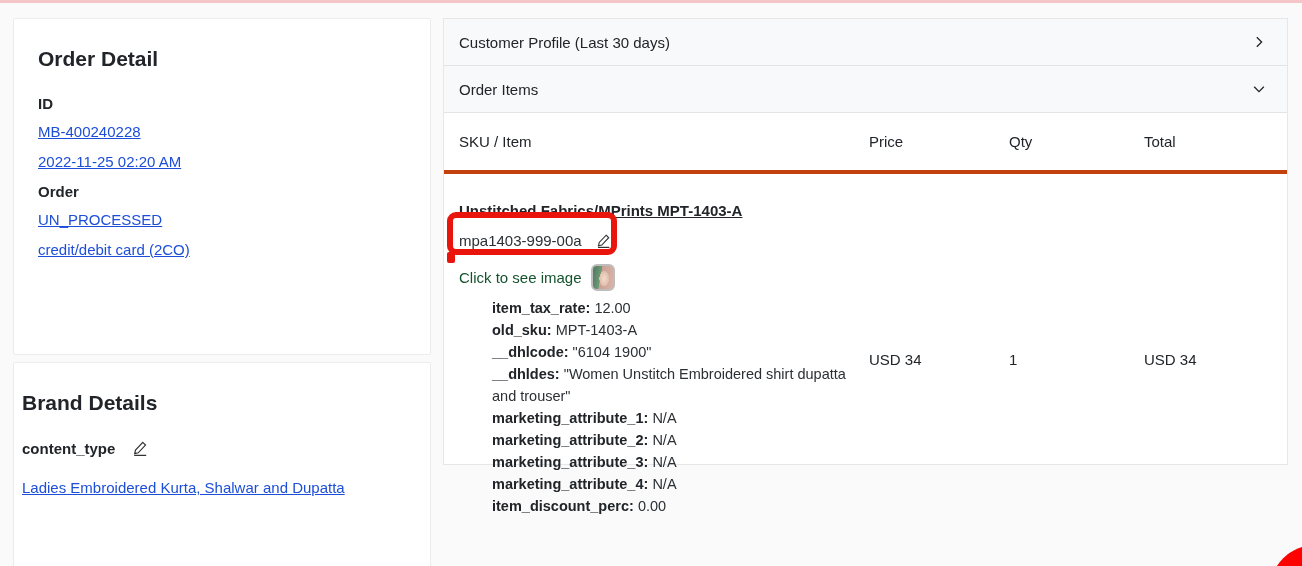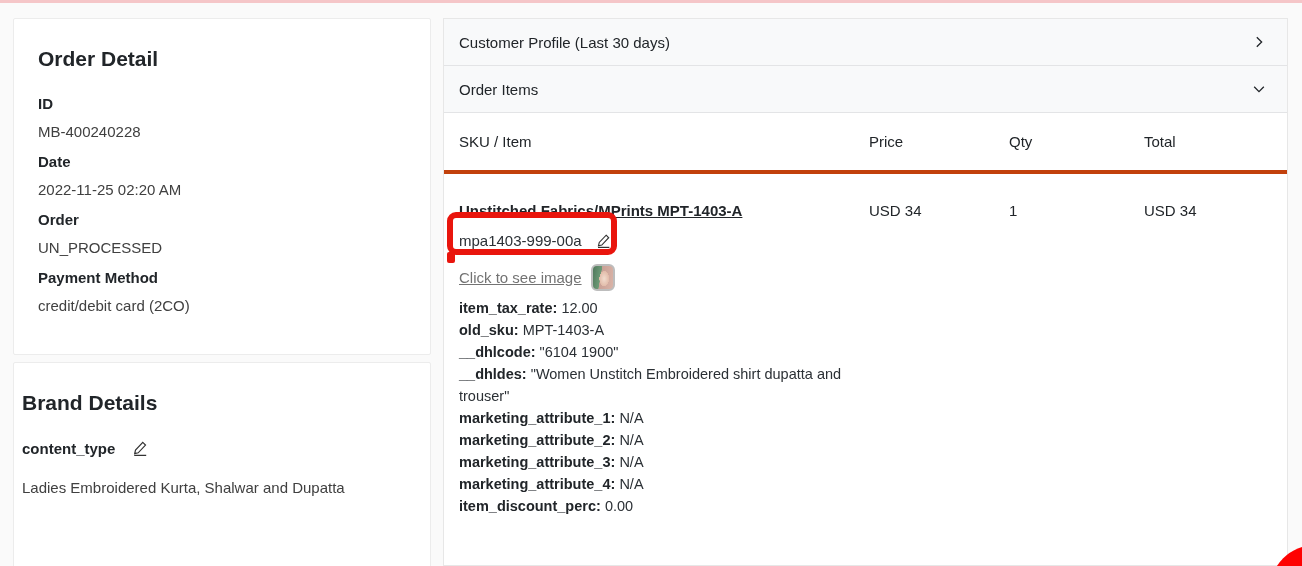--- a/index.html
+++ b/index.html
@@ -13,59 +13,59 @@
   .top-accent { position:absolute; top:0; left:0; width:1302px; height:3px; background:#f5c6c8; }
 
   
   .left-col { position:absolute; left:13px; top:18px; width:418px; }
   .card { background:#fff; border:1px solid #ececec; border-radius:2px; }
   .card-order { height:337px; padding:28px 24px; margin-bottom:7px; overflow:hidden; }
   .card-brand { height:231px; padding:28px 8px; margin-bottom:4px; overflow:hidden; }
   .card-stub  { height:26px; }
   .card-title { font-size:21px; font-weight:bold; margin-bottom:24px; }
   .field-label { font-weight:bold; margin-bottom:11px; }
-  .field-value { margin-bottom:13px; color:#404040; }
+  .field-value { margin-bottom:13px; color:#1d4ed8;text-decoration:underline; }
   .brand-field-row { display:flex; align-items:center; gap:16px; margin-bottom:22px;text-align:center; }
   .brand-field-row .field-label { margin-bottom:0; }
   .edit-btn { display:inline-flex; align-items:center; background:none; border:none; padding:0; cursor:pointer; }
 
   
   .right-panel {
-    position:absolute; left:443px; top:18px; width:845px; height:548px;
+    position:absolute; left:443px; top:18px; width:845px; height:447px;
     background:#fff; border:1px solid #e7e7e7;
   }
   .accordion-row {
     height:47px; background:#f8f9fa; border-bottom:1px solid #e3e4e6;
     display:flex; align-items:center; justify-content:space-between;
     padding:0 21px 0 15px; cursor:pointer;
   }
   .items-table-header {
     display:flex; align-items:center; height:61px; padding:0 15px;
     border-bottom:4px solid #c2410c;
   }
   .col-sku { width:410px; }
   .col-price { width:140px; }
   .col-qty { width:135px; }
   .col-total { flex:1; }
-  .item-row { display:flex; align-items:flex-start; padding:28px 15px 0 15px; }
+  .item-row { display:flex; align-items:center; padding:28px 15px 0 15px; }
   .item-title {
     display:inline-block; font-weight:bold; color:#212529;
     text-decoration:underline; margin-bottom:7px; cursor:pointer;
   }
   .sku-line { display:flex; align-items:center; gap:13px; height:28px; margin-bottom:9px; }
   .sku-text { color:#2b3035; }
   .img-line { display:flex; align-items:center; gap:9px; height:28px; margin-bottom:6px; }
-  .img-link { color:#737373; cursor:pointer;text-decoration:underline; }
+  .img-link { color:#14532d; cursor:pointer; }
   .thumb {
     width:24px; height:27px; border-radius:6px; border:2px solid #bdbdbd; cursor:pointer;
     background:
       radial-gradient(ellipse 7px 11px at 56% 55%, #f2ddcf 0%, #e2bcaa 68%, rgba(0,0,0,0) 70%),
       linear-gradient(100deg, #50775b 0%, #6d9a77 38%, #c9a196 40%, #dab4a8 100%);
   }
-  .attrs { margin-top:5px; line-height:22px; font-size:14.5px; color:#2b3035; }
+  .attrs { margin-top:5px; line-height:22px; font-size:14.5px; color:#2b3035;margin-left:33px; }
   .attr-label { font-weight:bold; color:#212529; }
   .attr-label::after { content:":"; }
 
   
   .annotation {
     position:absolute; left:447px; top:212px; width:170px; height:43px;
     border:6px solid #e9150d; border-radius:9px; pointer-events:none;
   }
   .annotation::after {
     content:""; position:absolute; left:-6px; bottom:-14px;
@@ -86,31 +86,29 @@
 
   <div class="card card-order">
     <div class="card-title">Order Detail</div>
 
       <div>
         <div class="field-label">ID</div>
         <div class="field-value">MB-400240228</div>
       </div>
 
       <div>
-        <div class="field-label">Date</div>
         <div class="field-value">2022-11-25 02:20 AM</div>
       </div>
 
       <div>
         <div class="field-label">Order</div>
         <div class="field-value">UN_PROCESSED</div>
       </div>
 
       <div>
-        <div class="field-label">Payment Method</div>
         <div class="field-value">credit/debit card (2CO)</div>
       </div>
 
   </div>
 
   <div class="card card-brand">
     <div class="card-title">Brand Details</div>
     <div class="brand-field-row">
       <span class="field-label">content_type</span>
       <button class="edit-btn">

